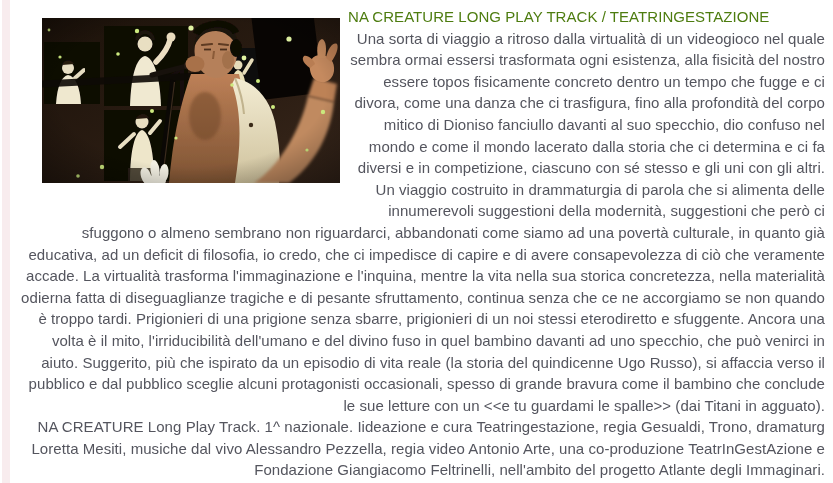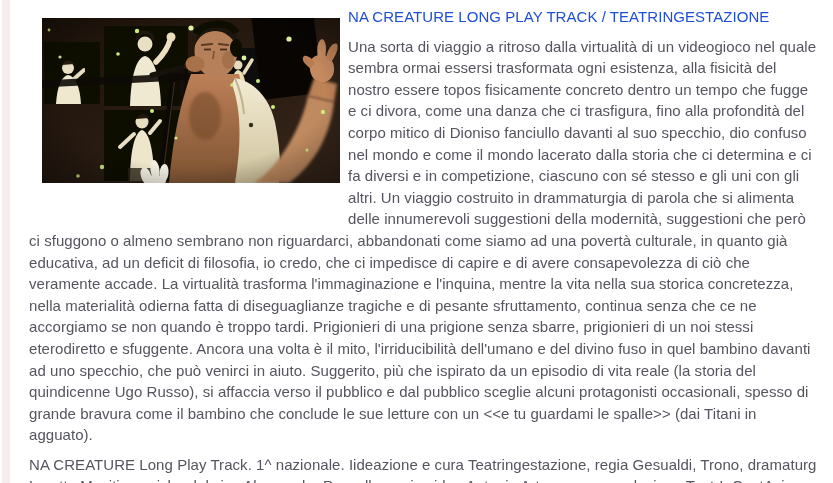--- a/index.html
+++ b/index.html
@@ -11,22 +11,22 @@
   .left-strip{position:absolute;left:2px;top:0;width:8px;height:483px;background:#f8ecee;}
   .article{
     position:absolute;left:21px;top:6px;width:804px;
     color:#54555e;font-size:15px;line-height:21.6px;letter-spacing:.05px;
   }
   .photo{
     float:left;width:298px;height:165px;
     margin:12px 8px 36px 21px;padding:0;
   }
   .photo svg{display:block;}
-  .title{font-size:15px;font-weight:normal;margin:0;line-height:21.6px;color:#1d4ed8;}
-  .article p{margin:8px;}
+  .title{font-size:15px;font-weight:normal;margin:0;line-height:21.6px;color:#4d7c0f;}
+  .article p{margin:0;text-align:right;}
 </style>
 </head>
 <body>
 
 <div>
   <div class="left-strip"></div>
 
   <div class="article">
 
     <figure class="photo" aria-label="Stage photo: a performer wearing headphones sings into a microphone, right arm outstretched making a V sign toward the camera; video screens around him repeat figures of shirtless singers on a dark stage dotted with small green lights; a white hand reaches up at the bottom.">

